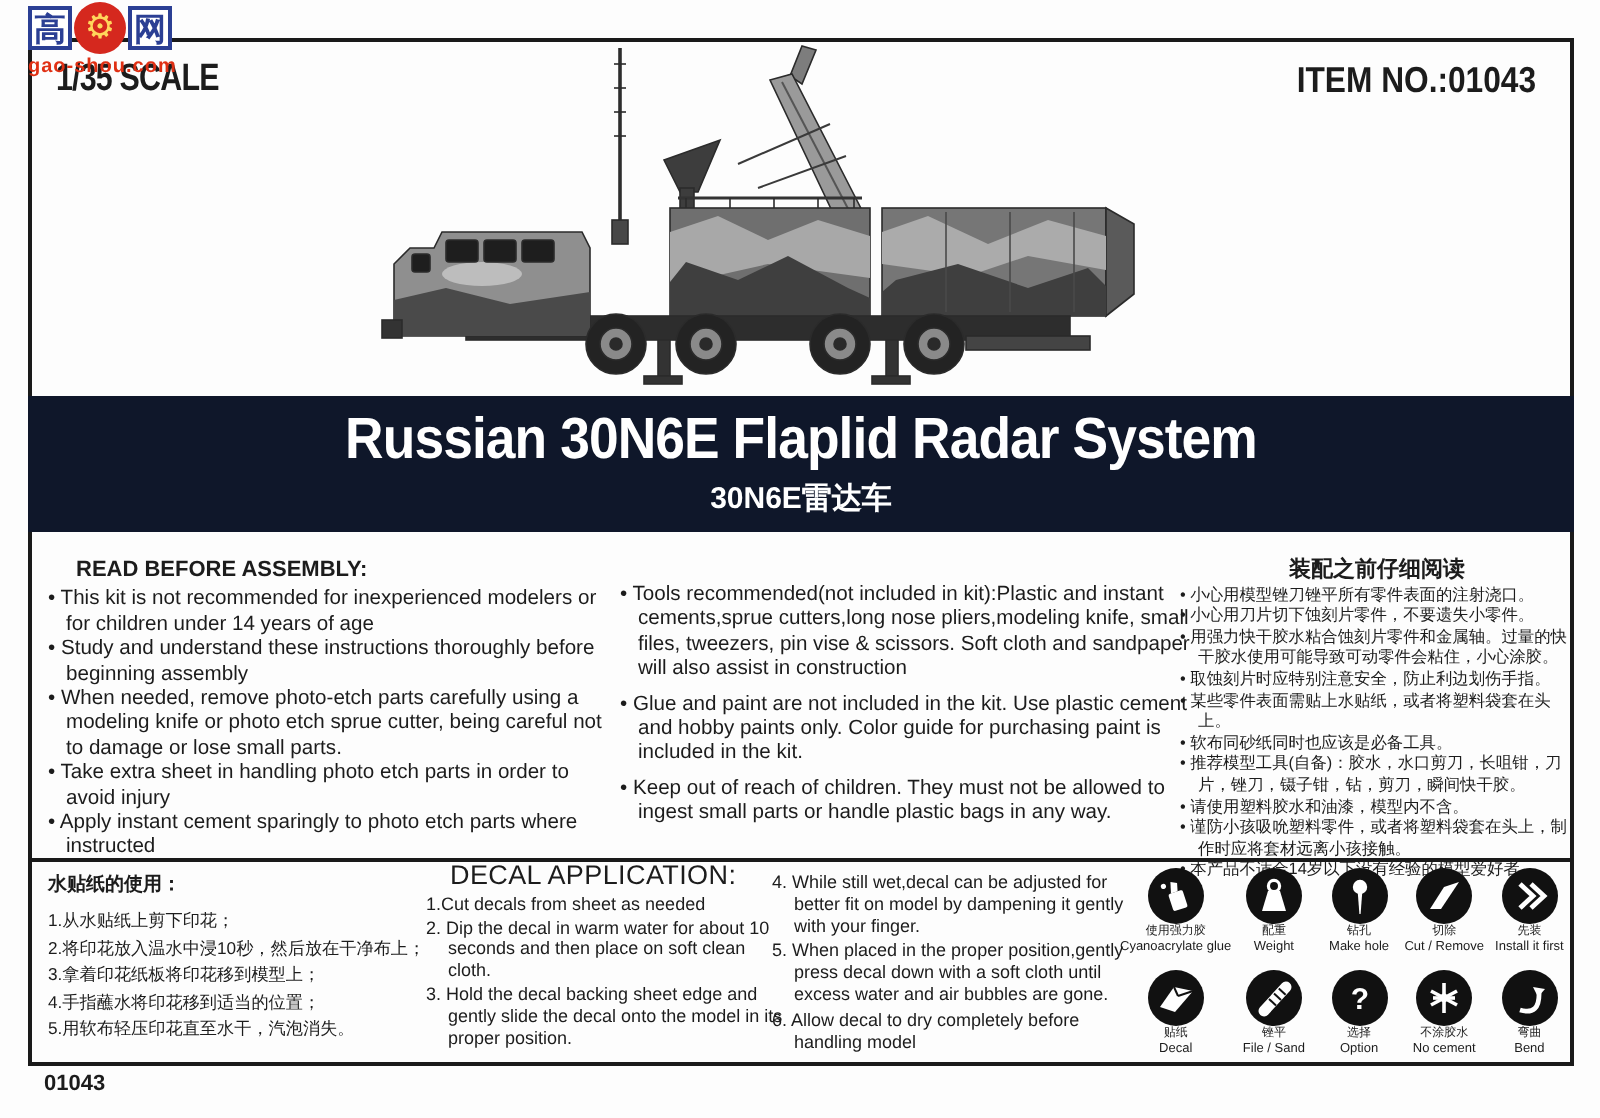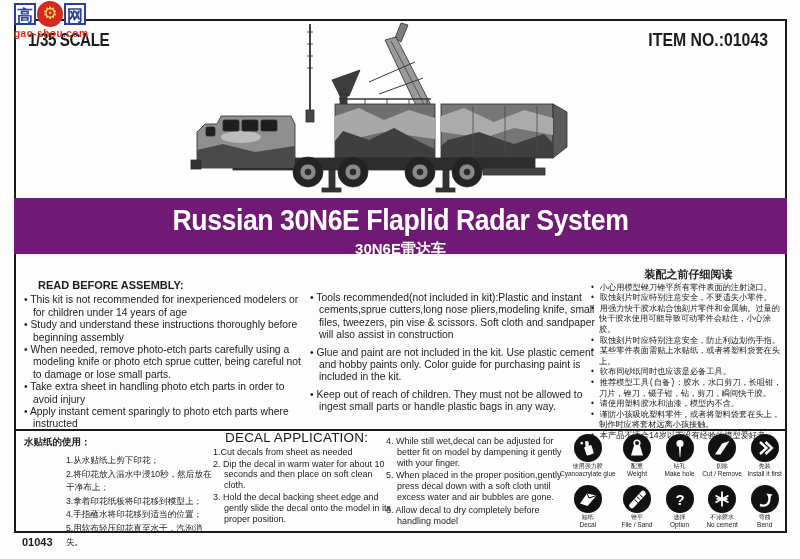--- a/index.html
+++ b/index.html
@@ -21,46 +21,46 @@
   .wm-domain { margin-top:1px; font-size:10px; font-weight:bold; color:#e03014; letter-spacing:.5px; }
 
   .scale-label { position:absolute; left:28px; top:29px; font-size:19px; font-weight:bold;
                  transform:scaleX(.8); transform-origin:left top; letter-spacing:-.5px; }
   .item-no { position:absolute; right:32px; top:30px; font-size:18px; font-weight:bold;
              transform:scaleX(.88); transform-origin:right top; }
 
   .vehicle { position:absolute; left:183px; top:20px; width:440px; height:178px; }
 
   
-  .banner { position:absolute; left:14px; top:198px; width:773px; height:56px;
-            background:#701a75; text-align:center; color:#fff; }
+  .banner { position:absolute; left:14px; top:198px; width:773px; height:68px;
+            background:#0f172a; text-align:center; color:#fff; }
   .banner-title { margin-top:6px; font-size:29px; font-weight:bold;
                   transform:scaleX(.92); transform-origin:center; letter-spacing:-.5px; }
   .banner-subtitle { font-size:15px; font-weight:bold; margin-top:3px; }
 
   
   .col { position:absolute; }
   .col1 { left:24px; top:279px; width:278px; font-size:10.3px; line-height:12.4px; }
   .rb-heading { font-weight:bold; font-size:11px; margin-left:14px; margin-bottom:3px; }
   .col2 { left:310px; top:292px; width:287px; font-size:10.3px; line-height:12.4px; }
   .col2 li { margin-bottom:5px; }
-  .col3 { left:590px; top:270px; width:197px; font-size:8.2px; line-height:10.6px;font-family:Liberation Mono, monospace; }
+  .col3 { left:590px; top:280px; width:197px; font-size:8.2px; line-height:10.6px; }
   .cn-heading { font-weight:bold; font-size:11px; text-align:center; margin-bottom:2px; }
 
   ul,ol { list-style:none; }
   .b-list li { padding-left:9px; text-indent:-9px; }
   .b-list li::before { content:"• "; }
   .n-list li { padding-left:11px; text-indent:-11px; }
 
   .divider { position:absolute; left:14px; top:429px; width:773px; height:2px; background:#1a1a1a; }
 
   
   .decal-cn { position:absolute; left:24px; top:436px; width:192px; font-size:8.6px; }
   .dcn-heading { font-weight:bold; font-size:9.5px; margin-bottom:5px; }
-  .decal-cn li { line-height:13.6px; padding-left:0; text-indent:0;margin-left:42px; }
+  .decal-cn li { line-height:13.6px; padding-left:0; text-indent:0; }
   .decal-en { position:absolute; left:213px; top:433px; width:180px; font-size:9px; line-height:10.8px; }
   .den-heading { font-size:13.5px; margin-left:12px; margin-bottom:3px; letter-spacing:.2px; }
   .decal-en li { margin-bottom:1px; }
   .decal-en2 { position:absolute; left:386px; top:436px; width:176px; font-size:9px; line-height:10.8px; }
   .decal-en2 li { margin-bottom:2px; }
 
   
   .icon-grid { position:absolute; left:560px; top:434px; width:226px;
                display:grid; grid-template-columns:repeat(5,1fr); row-gap:7px; }
   .icell { text-align:center; }
@@ -181,21 +181,21 @@
         <li>Tools recommended(not included in kit):Plastic and instant cements,sprue cutters,long nose pliers,modeling knife, small files, tweezers, pin vise &amp; scissors. Soft cloth and sandpaper will also assist in construction</li>
         <li>Glue and paint are not included in the kit. Use plastic cement and hobby paints only. Color guide for purchasing paint is included in the kit.</li>
         <li>Keep out of reach of  children. They must not be allowed to ingest small parts or handle plastic bags in any way.</li>
       </ul>
   </div>
 
   <div class="col col3">
     <div class="cn-heading">装配之前仔细阅读</div>
     <ul class="b-list">
         <li>小心用模型锉刀锉平所有零件表面的注射浇口。</li>
-        <li>取蚀刻片时应特别注意安全，不要遗失小零件。</li>
+        <li>小心用刀片切下蚀刻片零件，不要遗失小零件。</li>
         <li>用强力快干胶水粘合蚀刻片零件和金属轴。过量的快干胶水使用可能导致可动零件会粘住，小心涂胶。</li>
         <li>取蚀刻片时应特别注意安全，防止利边划伤手指。</li>
         <li>某些零件表面需贴上水贴纸，或者将塑料袋套在头上。</li>
         <li>软布同砂纸同时也应该是必备工具。</li>
         <li>推荐模型工具(自备)：胶水，水口剪刀，长咀钳，刀片，锉刀，镊子钳，钻，剪刀，瞬间快干胶。</li>
         <li>请使用塑料胶水和油漆，模型内不含。</li>
         <li>谨防小孩吸吮塑料零件，或者将塑料袋套在头上，制作时应将套材远离小孩接触。</li>
         <li>本产品不适合14岁以下没有经验的模型爱好者。</li>
       </ul>
   </div>

